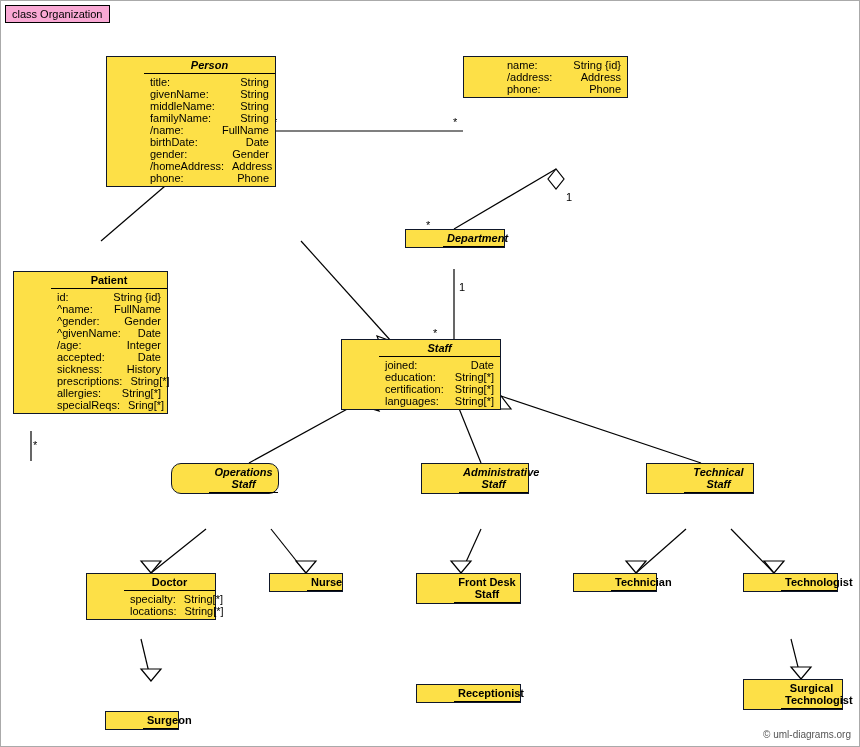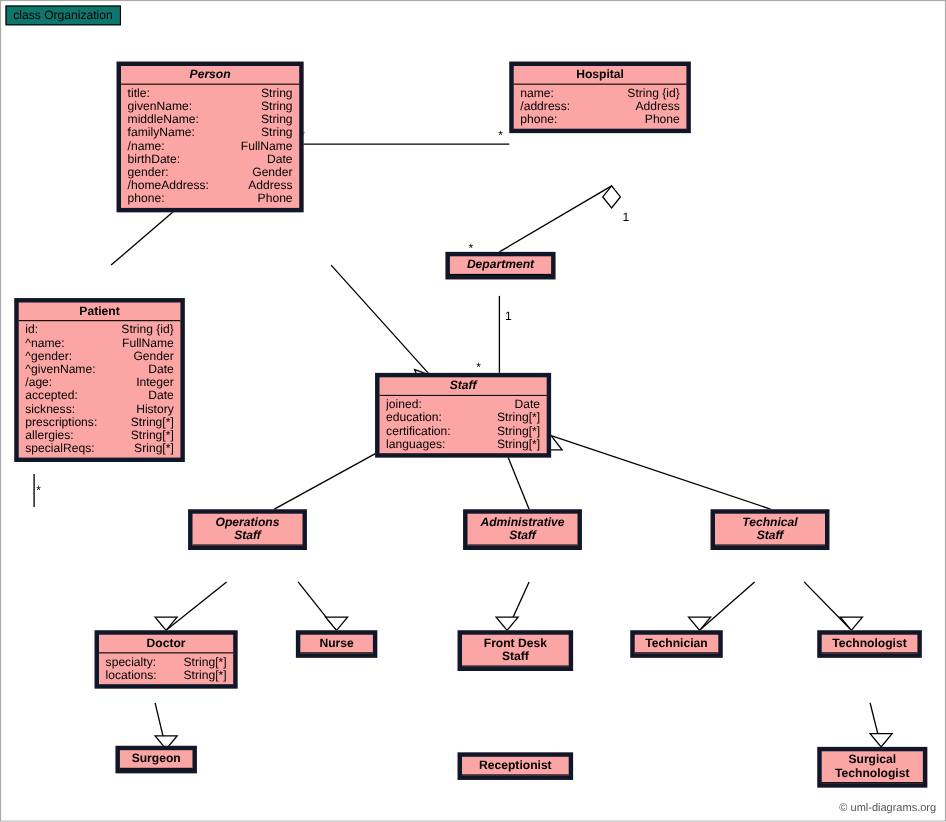--- a/index.html
+++ b/index.html
@@ -19,27 +19,28 @@
       background: #fff;
       border: 1px solid #aaa;
     }
     .diagram-label {
       position: absolute;
       top: 4px;
       left: 4px;
       border: 1px solid #000;
       padding: 2px 6px;
       font-size: 11px;
-      background: #0f766e;
+      background: #f9a8d4;
     }
     .uml-class {
       position: absolute;
-      border: 4px solid #0f172a;
-      background: #fca5a5;
+      border: 1px solid #0f172a;
+      background: #fde047;
       text-align: center;
+      padding-left: 37px;
     }
     .uml-class .class-name {
       border-bottom: 1px solid #000;
       padding: 2px 4px;
       font-weight: bold;
       text-align: center;
     }
     .uml-class .class-name.italic {
       font-style: italic;
     }
@@ -175,21 +176,20 @@
           <span class="attr-type">Address</span>
         </div>
       <div class="attr-row">
           <span class="attr-name">phone:</span>
           <span class="attr-type">Phone</span>
         </div>
     </div>
   </div>
 
   <div class="uml-class" style="left:462px;top:55px;width:165px;">
-    <div class="class-name">Hospital</div>
     <div class="class-attrs">
       <div class="attr-row">
           <span class="attr-name">name:</span>
           <span class="attr-type">String {id}</span>
         </div>
       <div class="attr-row">
           <span class="attr-name">/address:</span>
           <span class="attr-type">Address</span>
         </div>
       <div class="attr-row">
@@ -264,21 +264,21 @@
           <span class="attr-name">allergies:</span>
           <span class="attr-type">String[*]</span>
         </div>
       <div class="attr-row">
           <span class="attr-name">specialReqs:</span>
           <span class="attr-type">Sring[*]</span>
         </div>
     </div>
   </div>
 
-  <div class="uml-class" style="left:170px;top:462px;width:108px;">
+  <div class="uml-class" style="left:170px;top:462px;width:108px;border-radius:10px;">
     <div class="class-name italic">Operations<br>Staff</div>
   </div>
 
   <div class="uml-class" style="left:420px;top:462px;width:108px;">
     <div class="class-name italic">Administrative<br>Staff</div>
   </div>
 
   <div class="uml-class" style="left:645px;top:462px;width:108px;">
     <div class="class-name italic">Technical<br>Staff</div>
   </div>
@@ -306,21 +306,21 @@
   </div>
 
   <div class="uml-class" style="left:572px;top:572px;width:84px;">
     <div class="class-name">Technician</div>
   </div>
 
   <div class="uml-class" style="left:742px;top:572px;width:95px;">
     <div class="class-name">Technologist</div>
   </div>
 
-  <div class="uml-class" style="left:104px;top:677px;width:74px;">
+  <div class="uml-class" style="left:104px;top:710px;width:74px;">
     <div class="class-name">Surgeon</div>
   </div>
 
   <div class="uml-class" style="left:415px;top:683px;width:105px;">
     <div class="class-name">Receptionist</div>
   </div>
 
   <div class="uml-class" style="left:742px;top:678px;width:100px;">
     <div class="class-name">Surgical<br>Technologist</div>
   </div>

